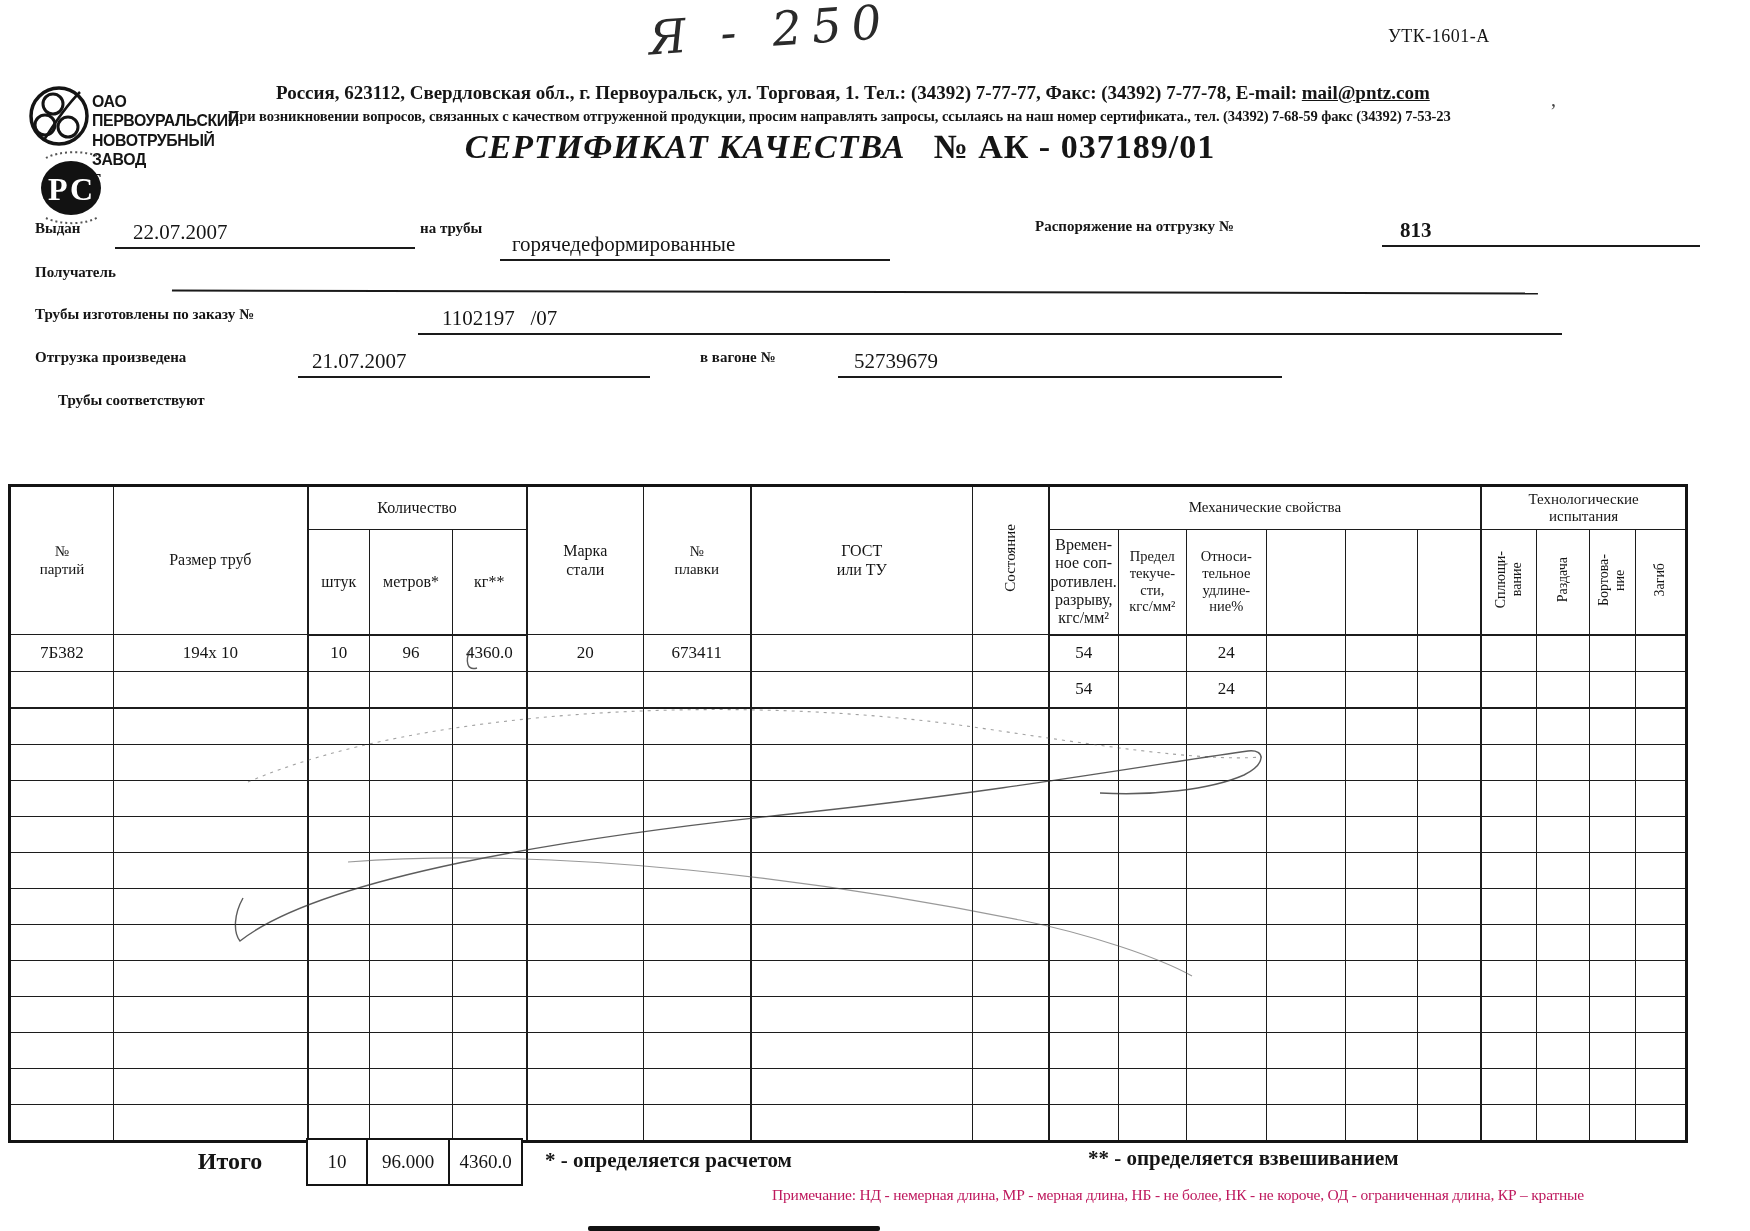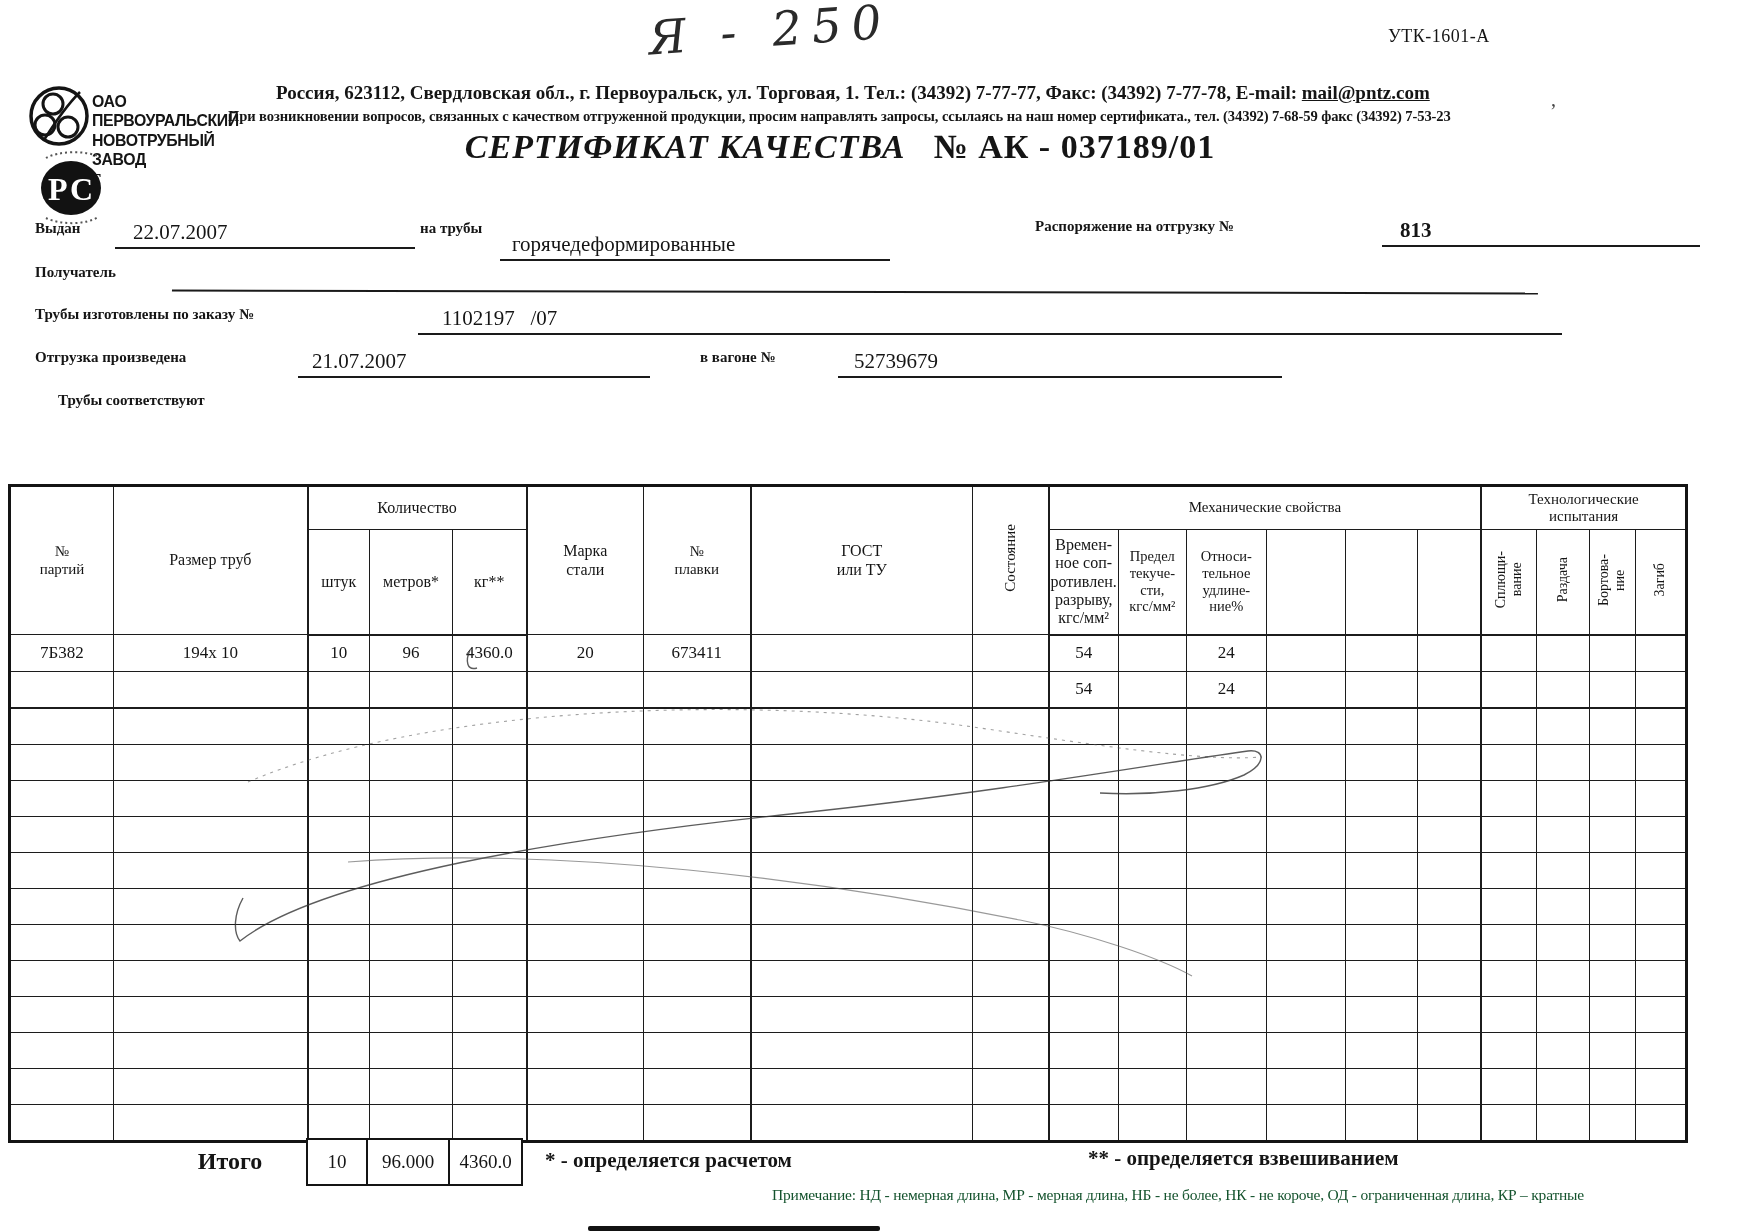--- a/index.html
+++ b/index.html
@@ -49,21 +49,21 @@
   
   .totals-label{position:absolute;left:160px;top:1148px;width:140px;text-align:center;
         font-size:24px;font-weight:bold;}
   .totals-box{position:absolute;left:306px;top:1138px;display:flex;border:2px solid #141414;background:#fff;}
   .totals-box .cell{height:44px;line-height:44px;text-align:center;font-size:19px;}
   .totals-box .c1{width:58px;}
   .totals-box .c2{width:80px;border-left:2px solid #141414;}
   .totals-box .c3{width:71px;border-left:2px solid #141414;}
   .fn-star{position:absolute;left:545px;top:1148px;font-size:21px;font-weight:bold;}
   .fn-weigh{position:absolute;left:1088px;top:1146px;font-size:21px;font-weight:bold;}
-  .fn-note{position:absolute;left:772px;top:1186px;font-size:15.5px;color:#14532d;
+  .fn-note{position:absolute;left:772px;top:1186px;font-size:15.5px;color:#be185d;
         letter-spacing:-0.2px;white-space:nowrap;}
 
   .ink-overlay{position:absolute;left:0;top:0;z-index:6;pointer-events:none;}
   .artifact-comma{position:absolute;left:1551px;top:88px;font-size:20px;color:#444;}
   .artifact-bottom{position:absolute;left:588px;top:1226px;width:292px;height:5px;background:#121212;border-radius:2px;}
 </style>
 </head>
 <body>
 
 <div class="page">

